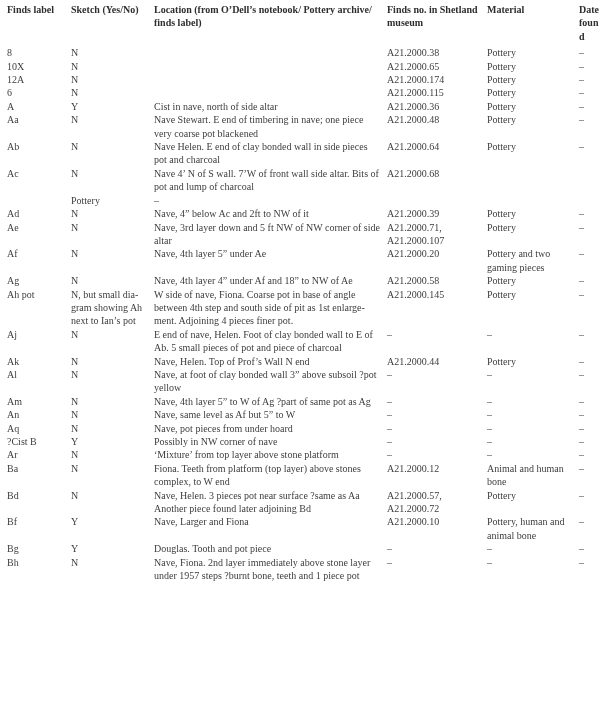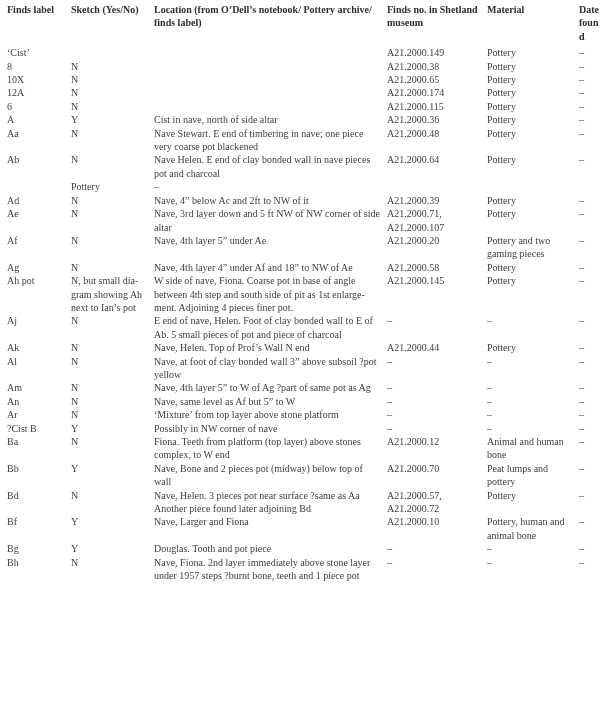--- a/index.html
+++ b/index.html
@@ -64,28 +64,20 @@
           <th>Finds label</th>
           <th>Sketch (Yes/No)</th>
           <th>Location (from O’Dell’s notebook/ Pottery archive/ finds label)</th>
           <th>Finds no. in Shetland museum</th>
           <th>Material</th>
           <th>Date found</th>
         </tr>
     </thead>
     <tbody id="body-rows">
         <tr>
-          <td>‘Cist’</td>
-          <td></td>
-          <td></td>
-          <td>A21.2000.149</td>
-          <td>Pottery</td>
-          <td>–</td>
-        </tr>
-        <tr>
           <td>8</td>
           <td>N</td>
           <td></td>
           <td>A21.2000.38</td>
           <td>Pottery</td>
           <td>–</td>
         </tr>
         <tr>
           <td>10X</td>
           <td>N</td>
@@ -122,24 +114,32 @@
           <td>Aa</td>
           <td>N</td>
           <td>Nave Stewart. E end of timbering in nave; one piece very coarse pot blackened</td>
           <td>A21.2000.48</td>
           <td>Pottery</td>
           <td>–</td>
         </tr>
         <tr>
           <td>Ab</td>
           <td>N</td>
-          <td>Nave Helen. E end of clay bonded wall in nave pieces pot and charcoal</td>
+          <td>Nave Helen. E end of clay bonded wall in side pieces pot and charcoal</td>
           <td>A21.2000.64</td>
           <td>Pottery</td>
           <td>–</td>
+        </tr>
+        <tr>
+          <td>Ac</td>
+          <td>N</td>
+          <td>Nave 4’ N of S wall. 7’W of front wall side altar. Bits of pot and lump of charcoal</td>
+          <td>A21.2000.68</td>
+          <td></td>
+          <td></td>
         </tr>
         <tr>
           <td></td>
           <td>Pottery</td>
           <td>–</td>
           <td></td>
           <td></td>
           <td></td>
         </tr>
         <tr>
@@ -216,49 +216,49 @@
         </tr>
         <tr>
           <td>An</td>
           <td>N</td>
           <td>Nave, same level as Af but 5” to W</td>
           <td>–</td>
           <td>–</td>
           <td>–</td>
         </tr>
         <tr>
+          <td>Aq</td>
+          <td>N</td>
+          <td>Nave, pot pieces from under hoard</td>
+          <td>–</td>
+          <td>–</td>
+          <td>–</td>
+        </tr>
+        <tr>
+          <td>?Cist B</td>
+          <td>Y</td>
+          <td>Possibly in NW corner of nave</td>
+          <td>–</td>
+          <td>–</td>
+          <td>–</td>
+        </tr>
+        <tr>
           <td>Ar</td>
           <td>N</td>
           <td>‘Mixture’ from top layer above stone platform</td>
-          <td>–</td>
-          <td>–</td>
-          <td>–</td>
-        </tr>
-        <tr>
-          <td>?Cist B</td>
-          <td>Y</td>
-          <td>Possibly in NW corner of nave</td>
           <td>–</td>
           <td>–</td>
           <td>–</td>
         </tr>
         <tr>
           <td>Ba</td>
           <td>N</td>
           <td>Fiona. Teeth from platform (top layer) above stones complex, to W end</td>
           <td>A21.2000.12</td>
           <td>Animal and human bone</td>
-          <td>–</td>
-        </tr>
-        <tr>
-          <td>Bb</td>
-          <td>Y</td>
-          <td>Nave, Bone and 2 pieces pot (midway) below top of wall</td>
-          <td>A21.2000.70</td>
-          <td>Peat lumps and pottery</td>
           <td>–</td>
         </tr>
         <tr>
           <td>Bd</td>
           <td>N</td>
           <td>Nave, Helen. 3 pieces pot near surface ?same as Aa Another piece found later adjoining Bd</td>
           <td>A21.2000.57, A21.2000.72</td>
           <td>Pottery</td>
           <td>–</td>
         </tr>

